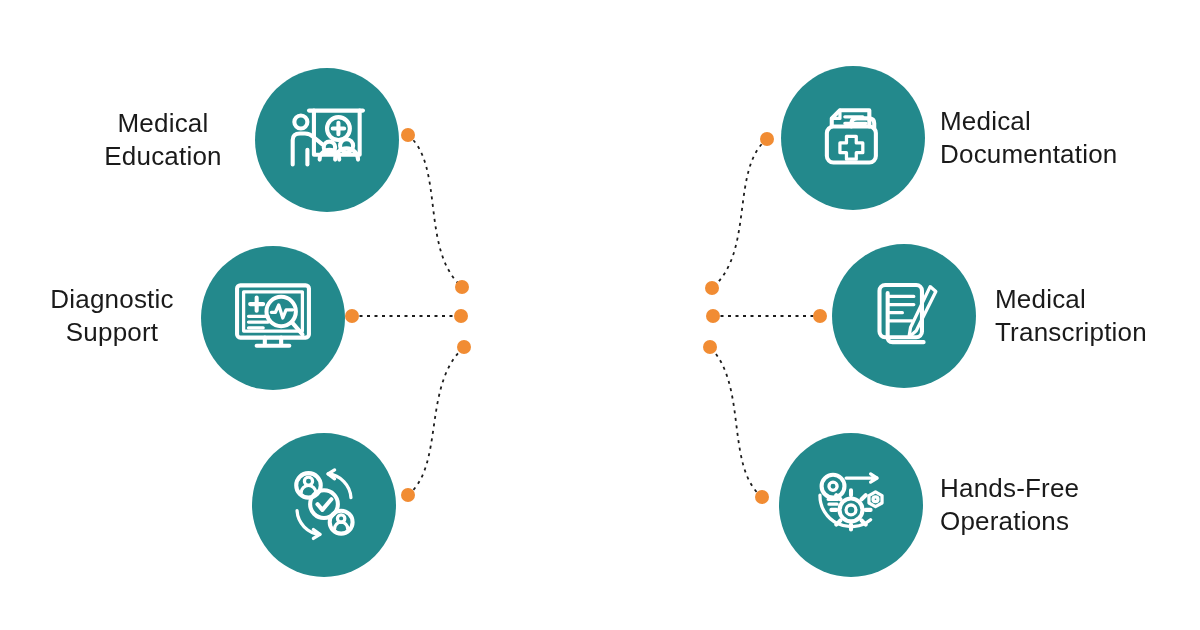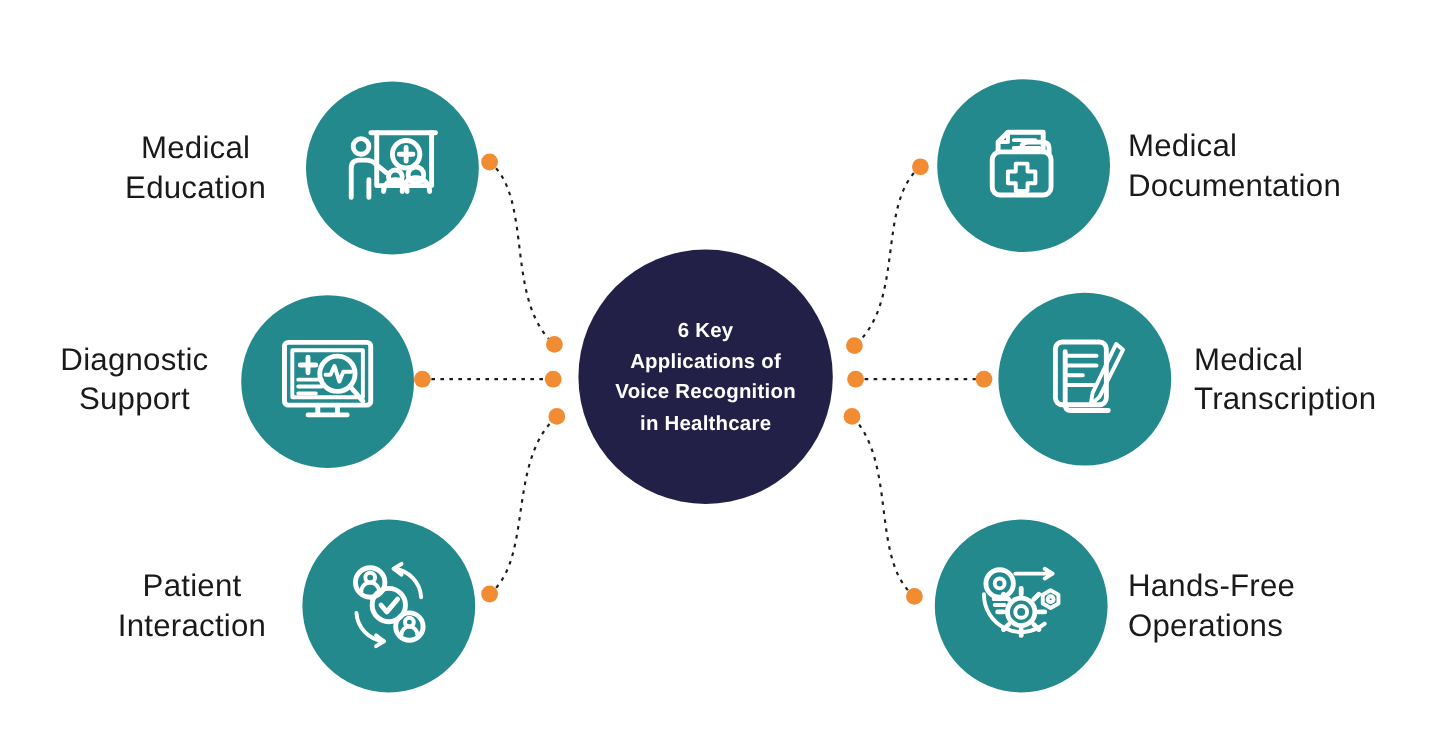--- a/index.html
+++ b/index.html
@@ -62,26 +62,20 @@
     <circle class="dot" cx="408" cy="495" r="7"></circle>
     <circle class="dot" cx="464" cy="347" r="7"></circle>
     <circle class="dot" cx="767" cy="139" r="7"></circle>
     <circle class="dot" cx="712" cy="288" r="7"></circle>
     <circle class="dot" cx="713" cy="316" r="7"></circle>
     <circle class="dot" cx="820" cy="316" r="7"></circle>
     <circle class="dot" cx="762" cy="497" r="7"></circle>
     <circle class="dot" cx="710" cy="347" r="7"></circle>
   </svg>
 
-  <div class="center-node">
-    <div class="center-title">6 Key
-Applications of
-Voice Recognition
-in Healthcare</div>
-  </div>
 
   <div class="node" style="left:255px;top:68px;">
     <svg viewBox="0 0 120 120">
       <path class="icon-stroke" d="M38 24 H104"></path>
       <path class="icon-stroke" d="M44 24 V78 H100 V24"></path>
       <circle class="icon-stroke" cx="74" cy="46" r="14"></circle>
       <path class="icon-stroke" d="M74 39 V53 M67 46 H81"></path>
       <circle class="icon-stroke" cx="63" cy="69" r="7"></circle>
       <circle class="icon-stroke" cx="84" cy="67" r="8"></circle>
       <path class="icon-stroke" d="M51 84 a12 12 0 0 1 24 0"></path>
@@ -154,22 +148,20 @@
       <path class="icon-stroke-thin" d="M90 44 l8 4.5 v9 l-8 4.5 l-8 -4.5 v-9 z"></path>
       <circle class="icon-stroke-thin" cx="90" cy="53" r="3"></circle>
       <path class="icon-stroke-thin" d="M22 48 a38 38 0 0 0 62 30"></path>
     </svg>
   </div>
 
   <div class="label label-left" style="left:23px;top:107px;">Medical
 Education</div>
   <div class="label label-left" style="left:-28px;top:283px;">Diagnostic
 Support</div>
-  <div class="label label-left" style="left:20px;top:472px;">Patient
-Interaction</div>
   <div class="label label-right" style="left:940px;top:105px;">Medical
 Documentation</div>
   <div class="label label-right" style="left:995px;top:283px;">Medical
 Transcription</div>
   <div class="label label-right" style="left:940px;top:472px;">Hands-Free
 Operations</div>
 
 </div>
 
 </body></html>

